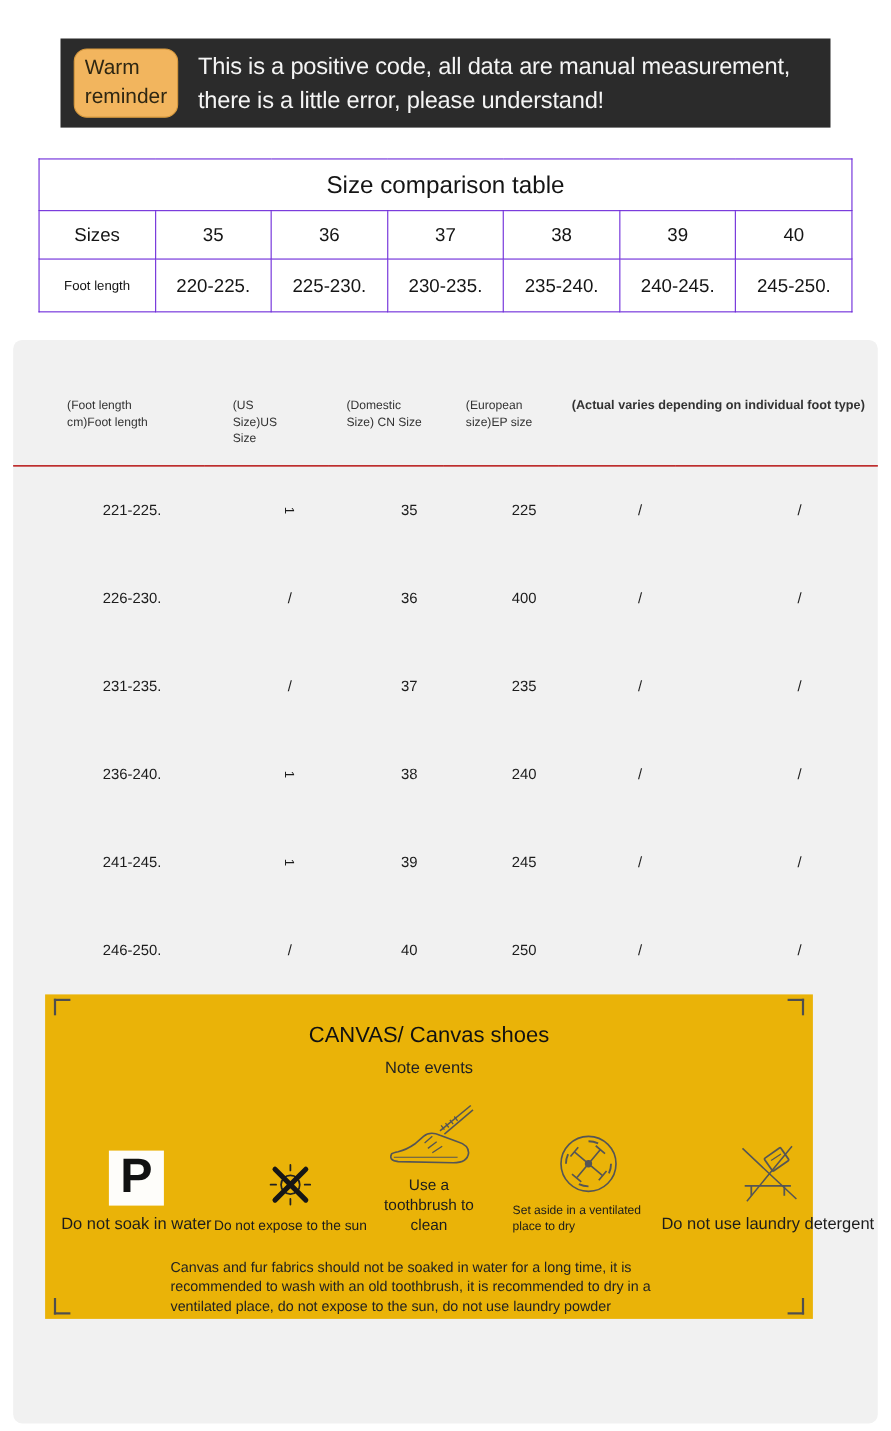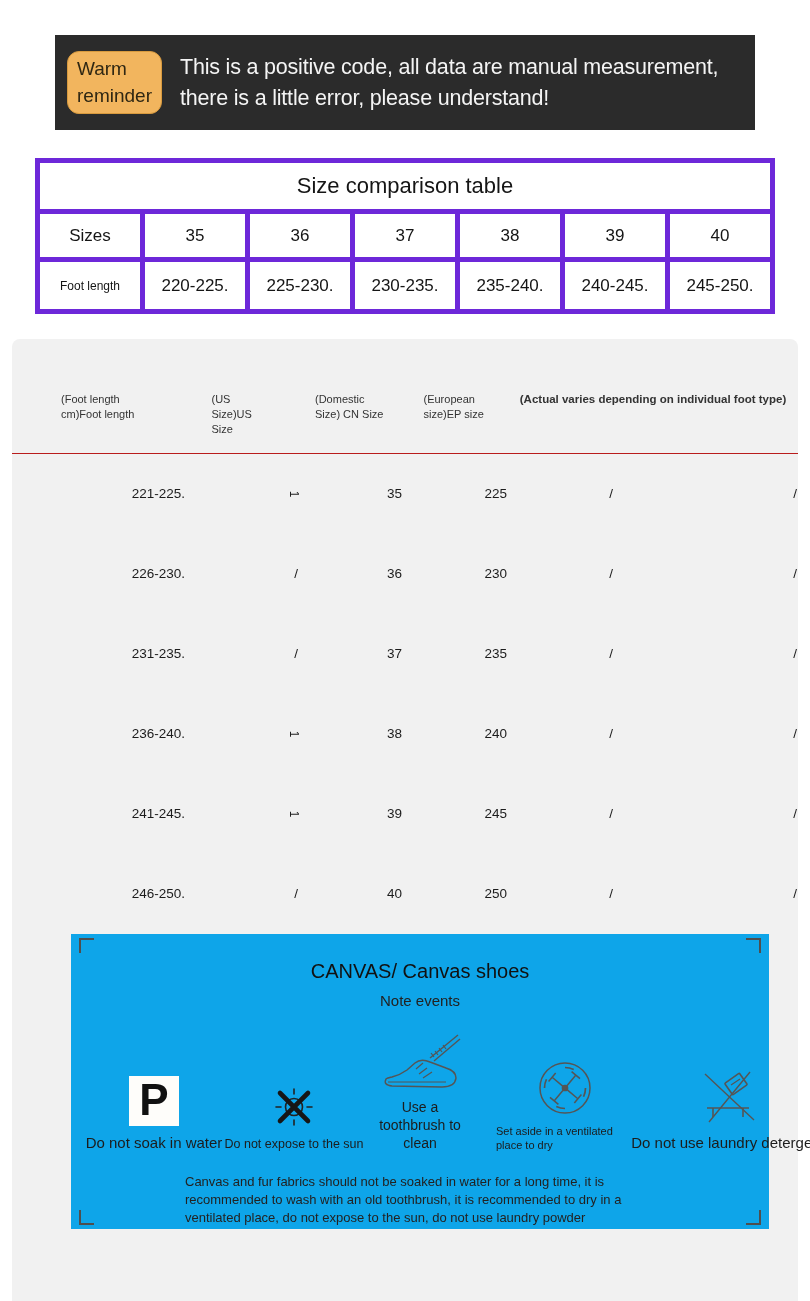--- a/index.html
+++ b/index.html
@@ -4,65 +4,65 @@
 <style>
   html,body { margin:0; padding:0; }
   body {
     width:810px; height:1301px; background:#ffffff;
     font-family:"Liberation Sans", sans-serif; color:#1a1a1a;
     position:relative; overflow:hidden;
   }
 
   
   .banner {
-    margin:35px 55px 0 55px; height:95px; background:#2b2b2b;
+    margin:35px 55px 0 55px; height:81px; background:#2b2b2b;
     display:flex; align-items:center; box-sizing:border-box; padding:0 12px;
   }
   .badge {
     flex:0 0 94px; min-height:62px; background:#f2b55e; border:1px solid #d89a3e;
     border-radius:12px; color:#2f2713; font-size:19px; line-height:1.4;
     display:flex; align-items:center; box-sizing:border-box; padding:4px 9px;
   }
   .banner-text {
     color:#f4f4f4; font-size:21.5px; line-height:1.42; padding-left:18px;
     width:580px; letter-spacing:-0.2px;
   }
 
   
   .size-table {
     width:740px; margin:28px auto 0 auto; border-collapse:collapse; table-layout:fixed;
     background:#fff;
   }
-  .size-table td { border:5px solid #6d28d9; text-align:center; color:#151515; }
+  .size-table td { border:1px solid #6d28d9; text-align:center; color:#151515; }
   .size-table .col-label { width:125px; }
   .st-title td { height:44px; font-size:22px; }
   .st-sizes td { height:41px; font-size:17px; }
   .st-foot  td { height:45px; font-size:17px; }
   .st-foot  td.small { font-size:12px; }
 
   
   .panel {
     margin:25px 0 0 12px; width:786px; height:985px; background:#f1f1f1;
     border-radius:8px; position:relative; box-sizing:border-box; padding-top:52px;
   }
   .chart { width:100%; border-collapse:collapse; table-layout:fixed; }
   .chart th {
     font-weight:normal; font-size:11px; color:#333; vertical-align:top;
     padding-bottom:16px; border-bottom:1px solid #b91c1c; text-align:center;
   }
   .hw { display:inline-block; text-align:left; line-height:1.35; }
   .hw1 { width:76px; } .hw2 { width:62px; } .hw3 { width:72px; } .hw4 { width:64px; }
   .hw5 { font-size:11.5px; white-space:nowrap; text-align:center;font-weight:bold; }
-  .chart td { text-align:right; font-size:13.5px; color:#1c1c1c; height:78px;padding-left:43px; }
+  .chart td { text-align:center; font-size:13.5px; color:#1c1c1c; height:78px;padding-left:43px; }
   .rot { display:inline-block; transform:rotate(90deg); font-size:12px; }
 
   
   .card {
-    position:absolute; left:59px; top:595px; width:698px; height:295px;
-    background:#0ea5e9;
+    position:absolute; left:29px; top:595px; width:698px; height:295px;
+    background:#eab308;
   }
   .corner { position:absolute; width:13px; height:13px; border:0 solid #4e4e4e; }
   .c-tl { top:4px;  left:8px;  border-top-width:2.5px; border-left-width:2.5px; }
   .c-tr { top:4px;  right:8px; border-top-width:2.5px; border-right-width:2.5px; }
   .c-bl { bottom:4px; left:8px;  border-bottom-width:2.5px; border-left-width:2.5px; }
   .c-br { bottom:4px; right:8px; border-bottom-width:2.5px; border-right-width:2.5px; }
 
   .card-title { text-align:center; font-size:20px; color:#111; padding-top:26px; }
   .card-sub   { text-align:center; font-size:15px; color:#222; margin-top:9px; }
 
@@ -148,21 +148,21 @@
           <td><span class="rot">1</span></td>
           <td>35</td>
           <td>225</td>
           <td>/</td>
           <td>/</td>
         </tr>
         <tr>
           <td>226-230.</td>
           <td>/</td>
           <td>36</td>
-          <td>230</td>
+          <td>400</td>
           <td>/</td>
           <td>/</td>
         </tr>
         <tr>
           <td>231-235.</td>
           <td>/</td>
           <td>37</td>
           <td>235</td>
           <td>/</td>
           <td>/</td>

